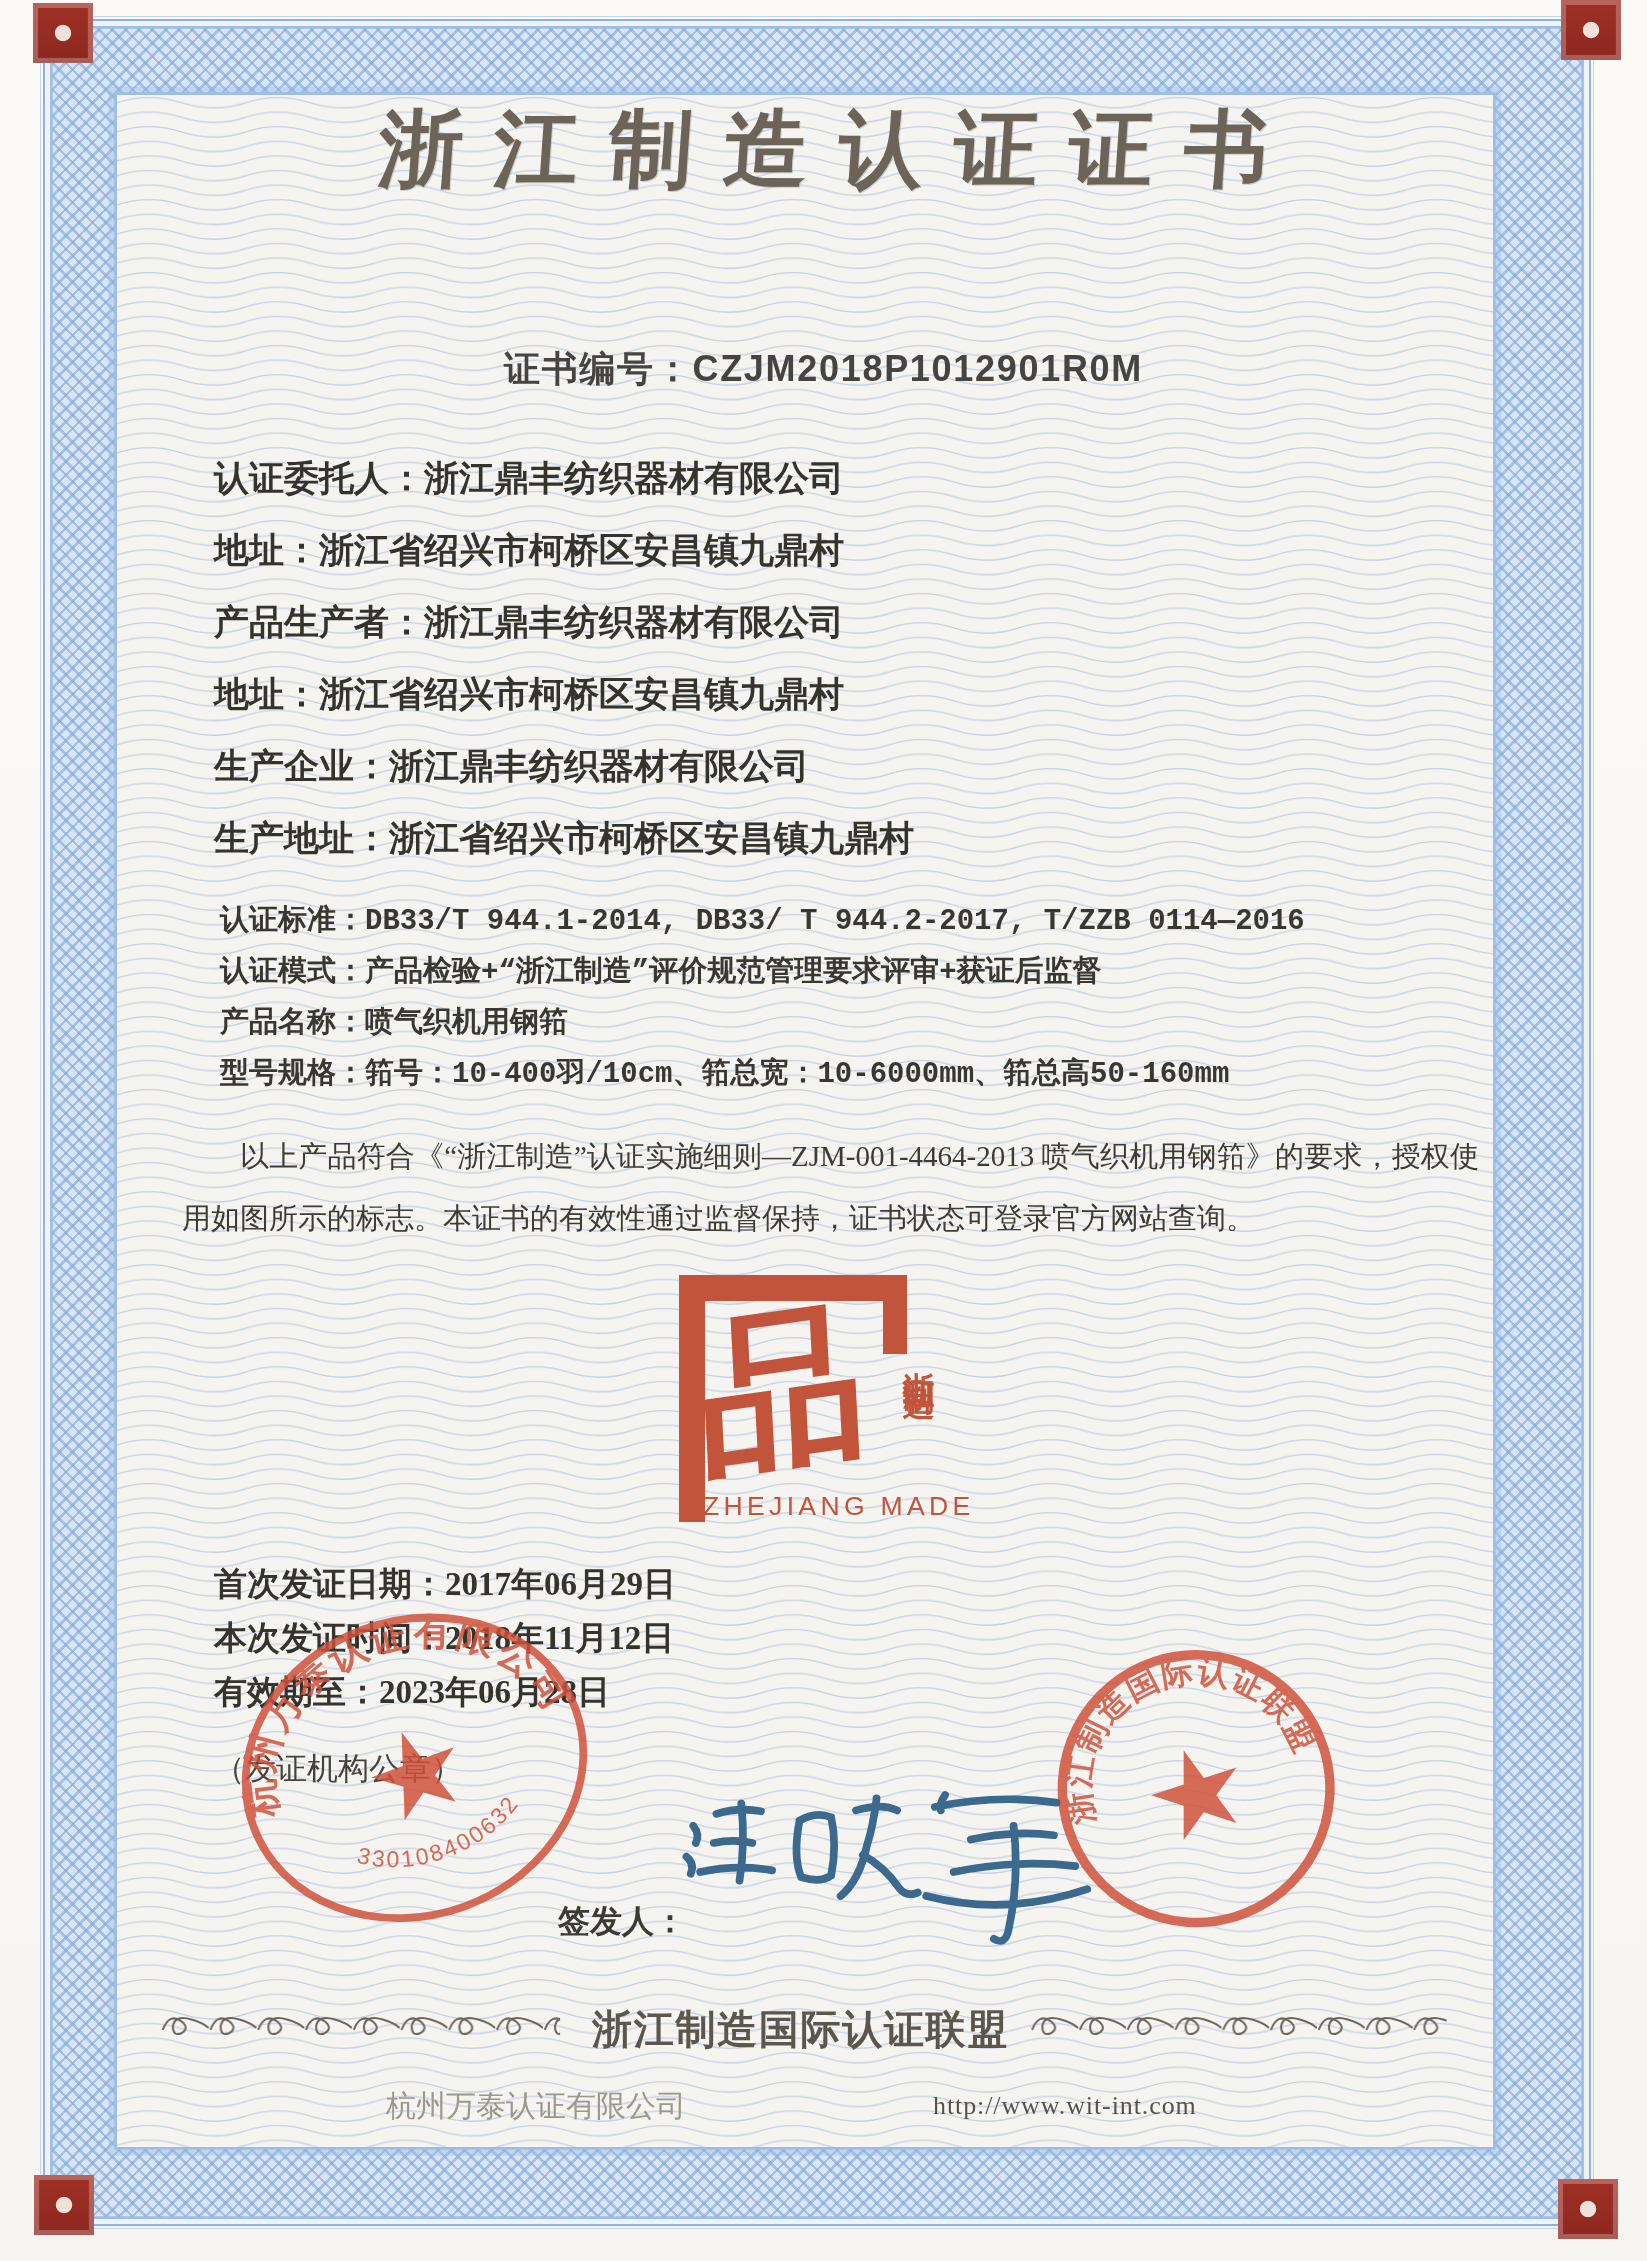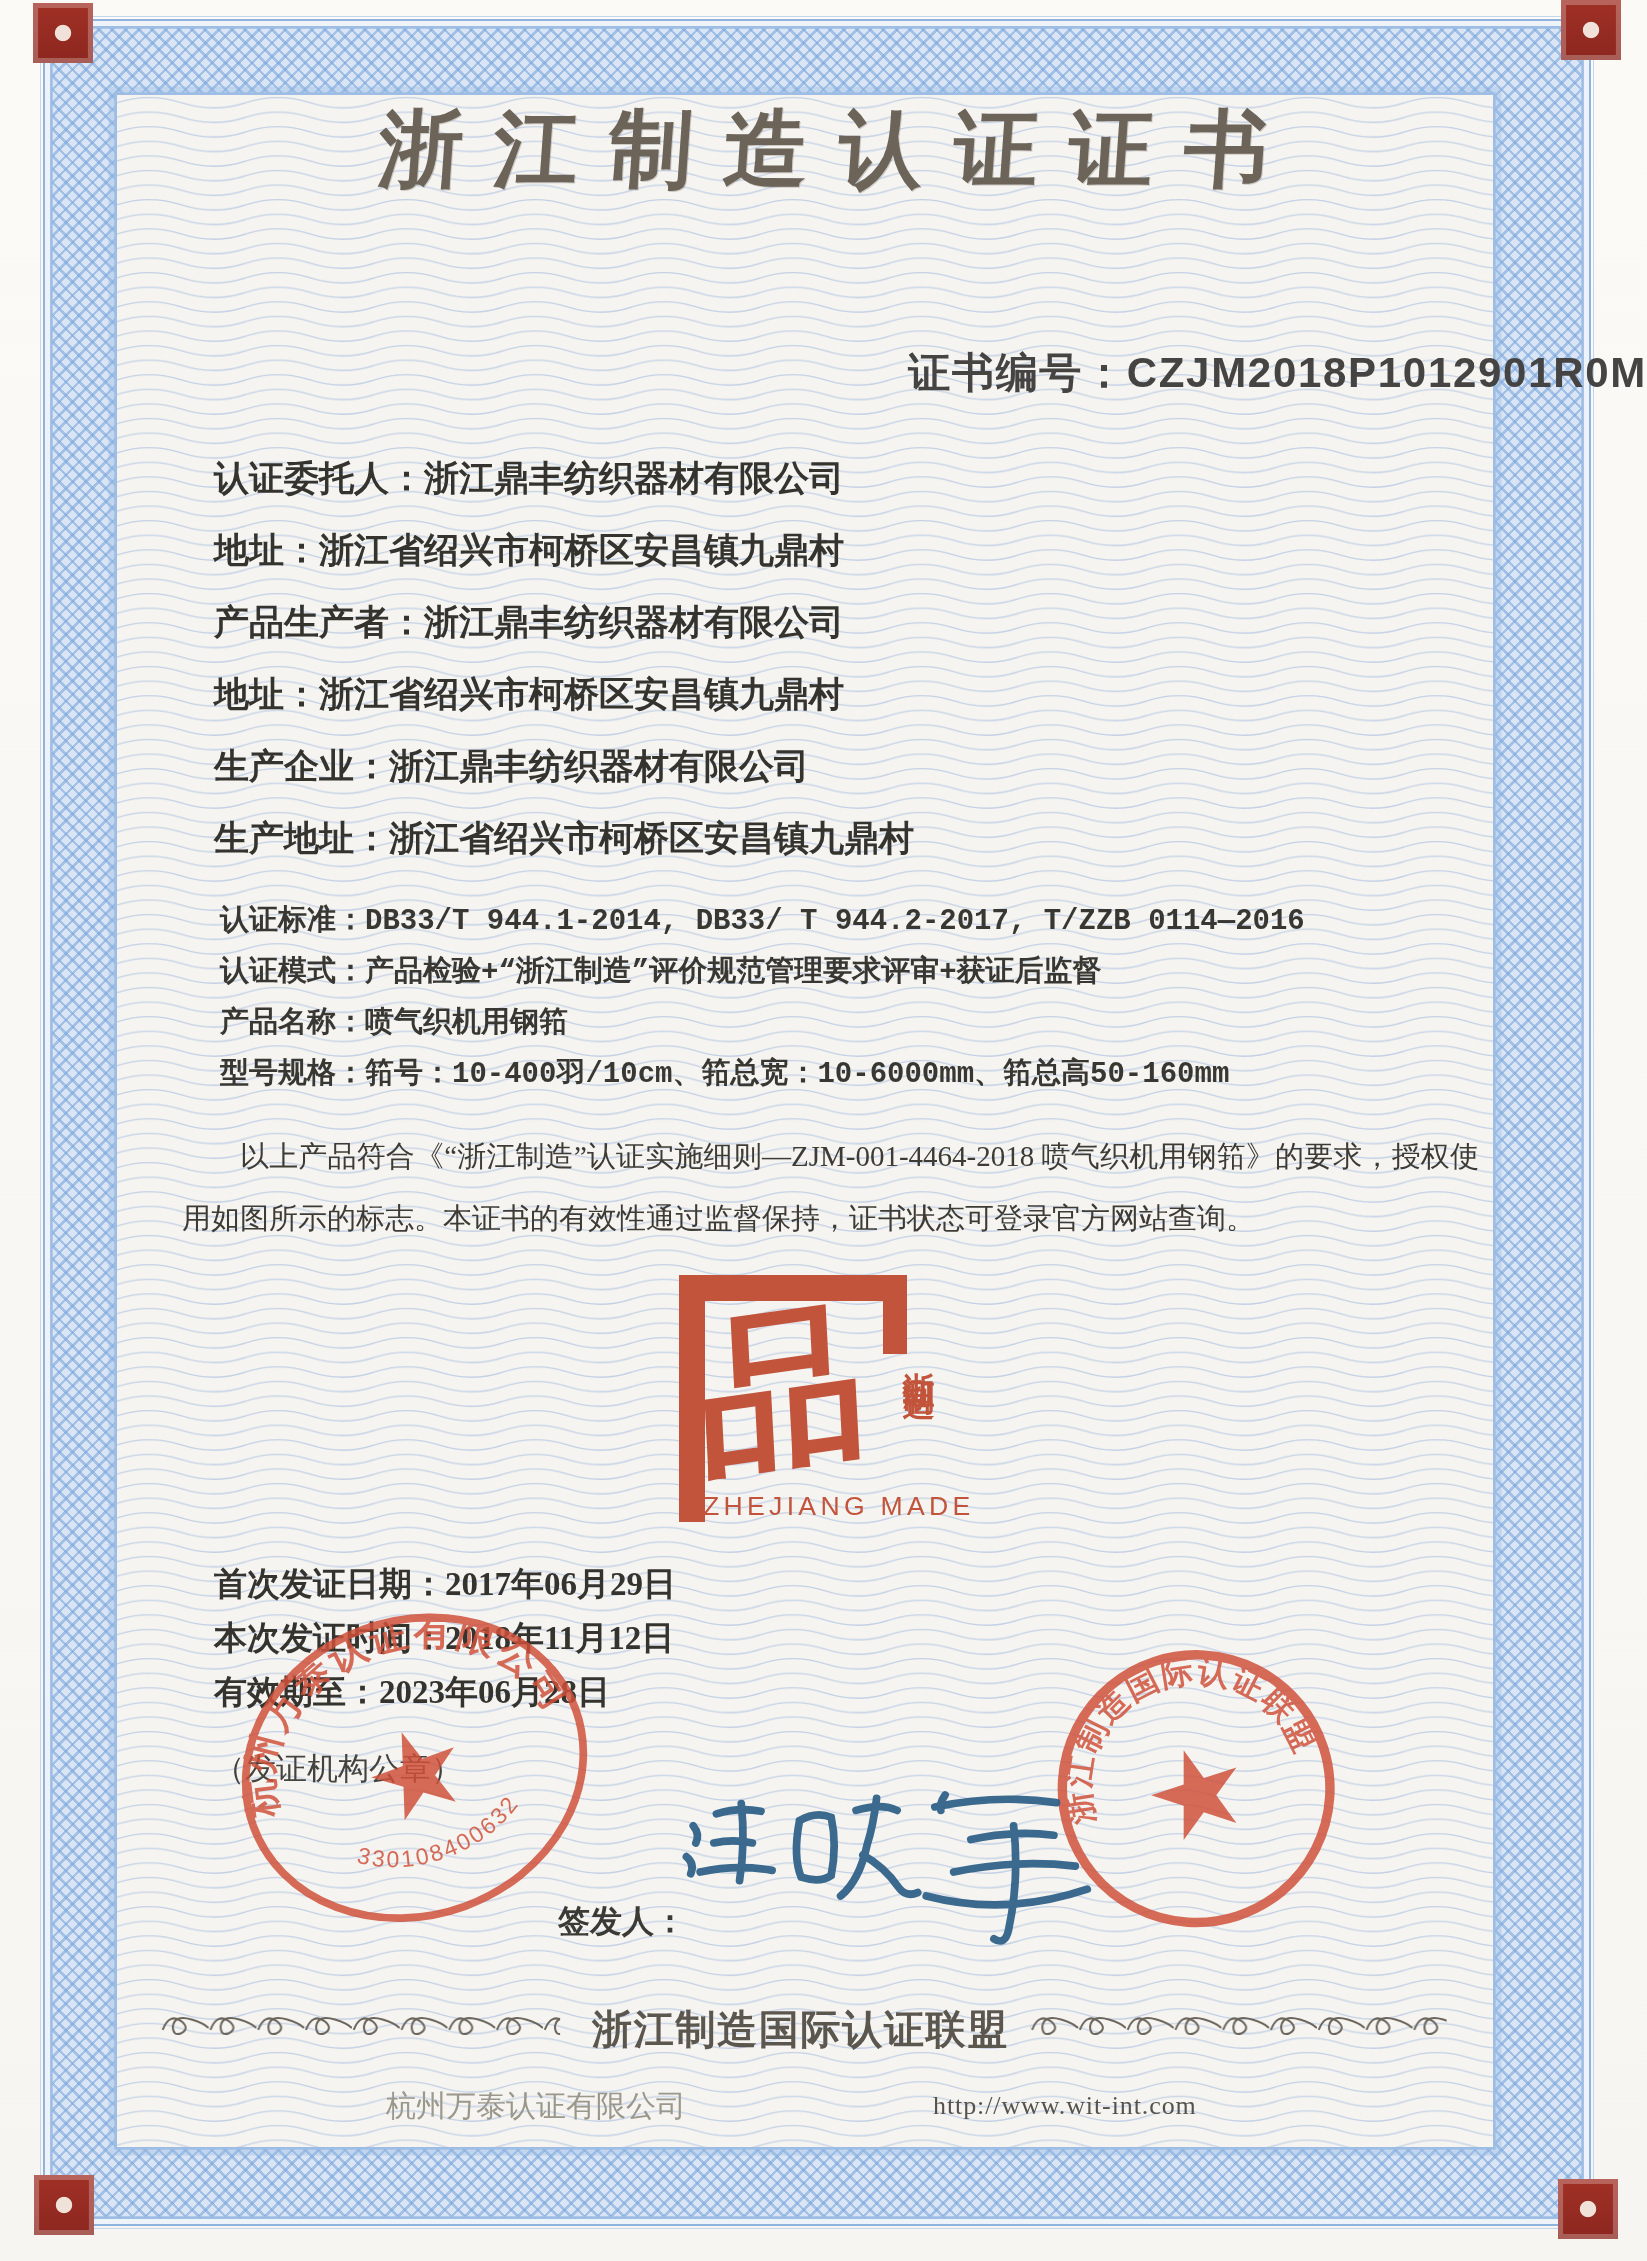--- a/index.html
+++ b/index.html
@@ -20,22 +20,22 @@
   .corner{position:absolute;width:60px;height:60px;background:#a03026;z-index:6;
           box-shadow:inset 0 0 0 5.1px rgba(255,255,255,.25);
           background-image:radial-gradient(circle at 50% 50%, #f0e2d8 0 7.7px, rgba(0,0,0,0) 8.6px),
           linear-gradient(#a03026,#8c271f);}
   .c-tl{left:33px;top:3.4px;} .c-tr{right:26px;top:0px;} .c-bl{left:34px;bottom:26px;} .c-br{right:29px;bottom:22px;}
   
   .content{position:absolute;inset:0;z-index:10;}
   .abs{position:absolute;}
   .title{left:0;right:0;top:93px;text-align:center;font-size:84px;font-weight:700;color:#6c6459;
          letter-spacing:31px;padding-left:31px;transform:skewX(-4deg);text-shadow:0.9px 0.9px 0 rgba(90,80,70,.25);}
-  .certno{left:0;right:0;top:345px;text-align:right;font-family:"Liberation Sans",sans-serif;
-          font-weight:700;font-size:42px;color:#454442;letter-spacing:1.7px;}
+  .certno{left:0;right:0;top:345px;text-align:center;font-family:"Liberation Sans",sans-serif;
+          font-weight:700;font-size:36px;color:#454442;letter-spacing:1.7px;}
   .info{left:214px;top:443px;}
   .info .fline{height:72px;line-height:72px;font-size:35px;font-weight:700;color:#35332e;white-space:nowrap;}
   .specs{left:220px;top:896px;font-family:Liberation Mono, monospace;}
   .specs .sline{height:51px;line-height:51px;font-size:29px;font-weight:700;color:#393732;white-space:nowrap;}
   .statement{left:182px;top:1125px;width:1297px;font-size:29px;line-height:62px;color:#3e3b35;
              text-align:justify;text-indent:2em;}
   
   .logo{left:679px;top:1275px;width:257px;height:275px;}
   .logo .bar{position:absolute;background:#c2543c;}
   .logo .bt{left:0;top:0;width:228px;height:26px;} .logo .bl{left:0;top:0;width:26px;height:247px;}
@@ -102,21 +102,21 @@
       <div class="fline"><span>生产地址：</span><span>浙江省绍兴市柯桥区安昌镇九鼎村</span></div>
     </div>
 
     <div class="abs specs">
       <div class="sline"><span>认证标准：</span><span>DB33/T 944.1-2014, DB33/ T 944.2-2017, T/ZZB 0114—2016</span></div>
       <div class="sline"><span>认证模式：</span><span>产品检验+“浙江制造”评价规范管理要求评审+获证后监督</span></div>
       <div class="sline"><span>产品名称：</span><span>喷气织机用钢筘</span></div>
       <div class="sline"><span>型号规格：</span><span>筘号：10-400羽/10cm、筘总宽：10-6000mm、筘总高50-160mm</span></div>
     </div>
 
-    <div class="abs statement">以上产品符合《“浙江制造”认证实施细则—ZJM-001-4464-2018 喷气织机用钢筘》的要求，授权使用如图所示的标志。本证书的有效性通过监督保持，证书状态可登录官方网站查询。</div>
+    <div class="abs statement">以上产品符合《“浙江制造”认证实施细则—ZJM-001-4464-2013 喷气织机用钢筘》的要求，授权使用如图所示的标志。本证书的有效性通过监督保持，证书状态可登录官方网站查询。</div>
 
     <div class="abs logo">
       <div class="bar bt"></div>
       <div class="bar bl"></div>
       <div class="bar bc"></div>
       <div class="mark">品</div>
       <div class="vtext">浙江制造</div>
       <div class="cap">ZHEJIANG MADE</div>
     </div>
 

